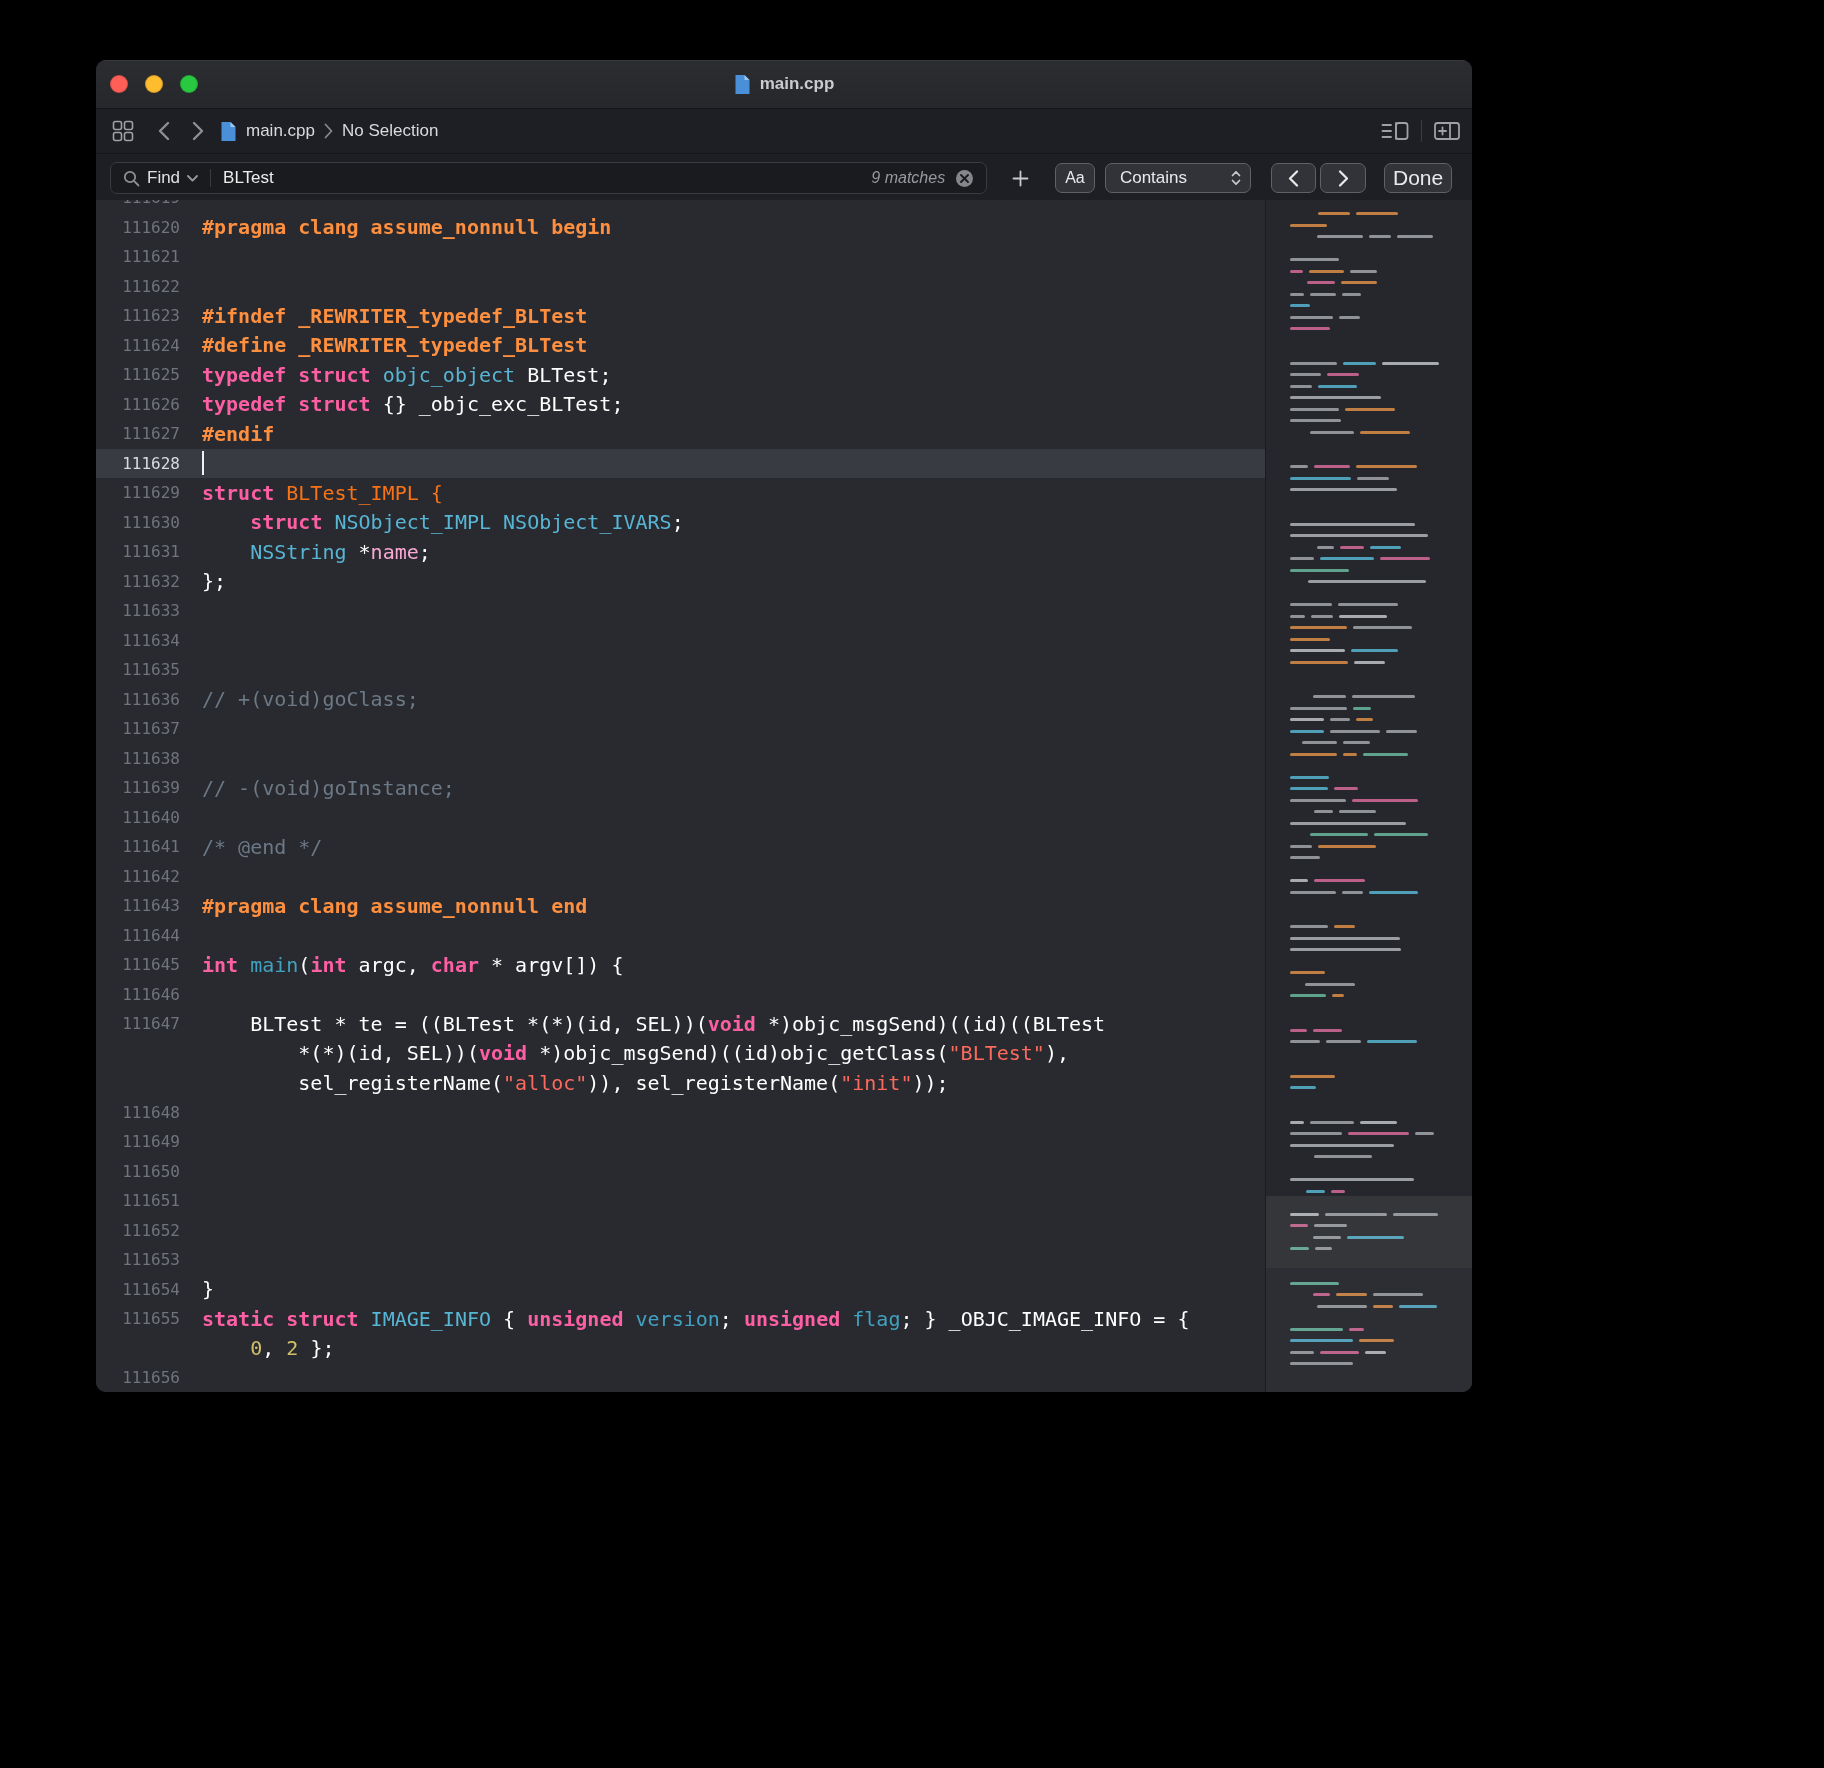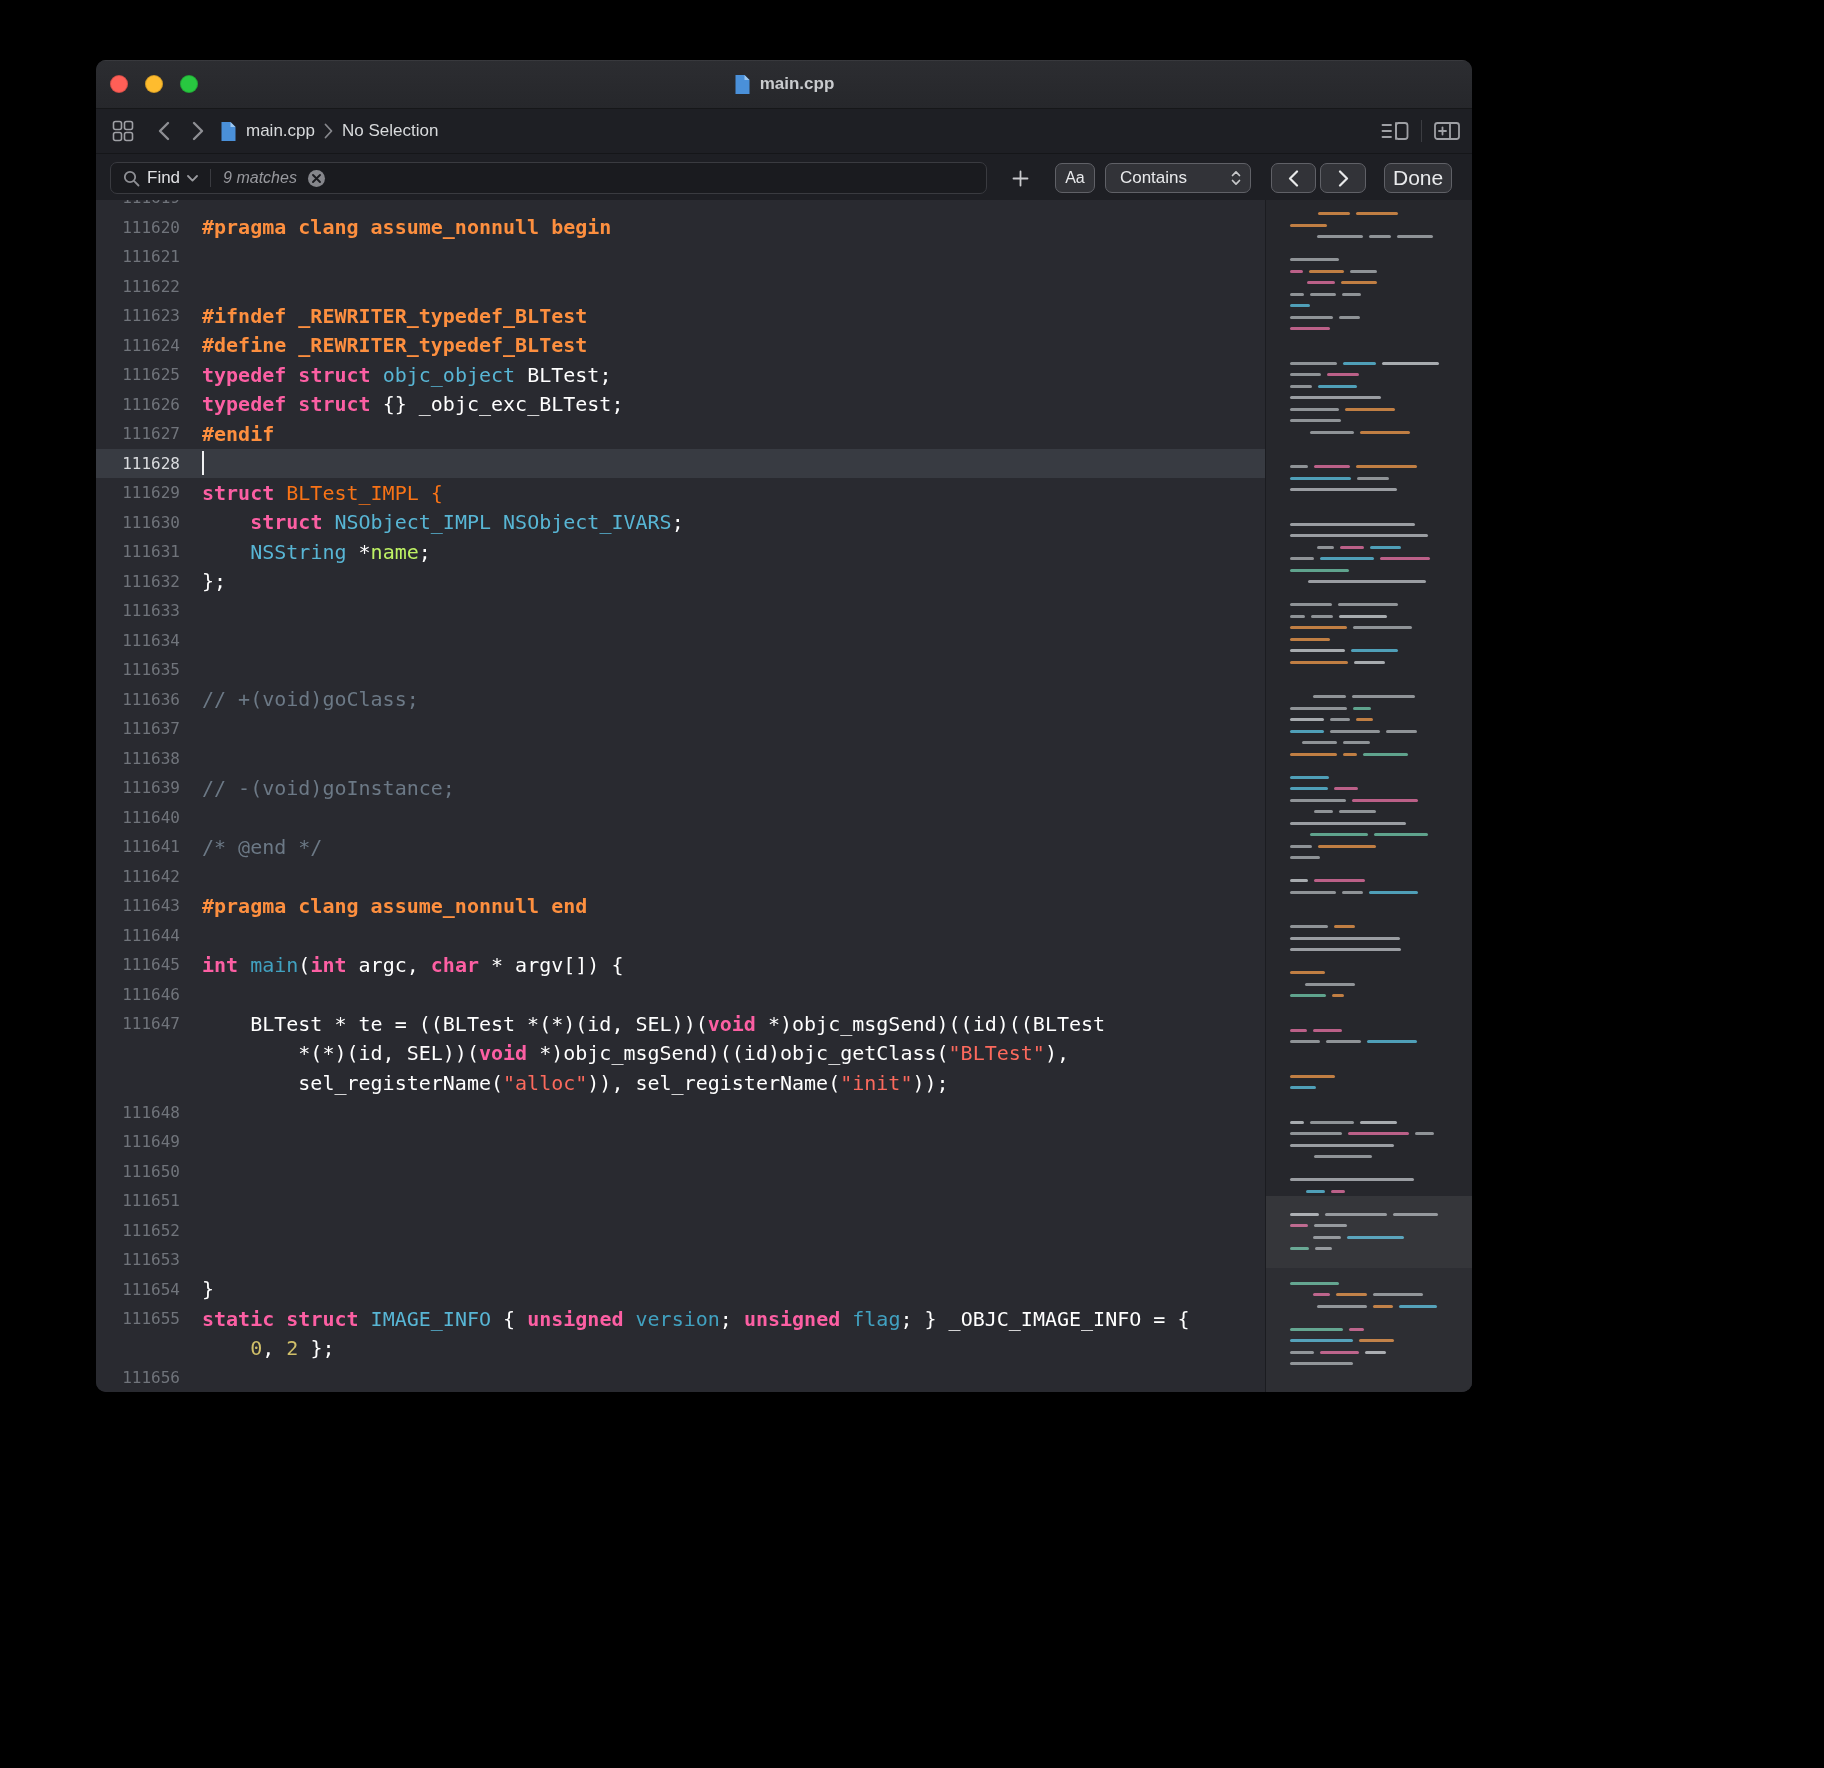--- a/index.html
+++ b/index.html
@@ -145,20 +145,21 @@
         <svg width="17" height="17" viewBox="0 0 17 17" fill="none" stroke="#8e8f94" stroke-width="1.8">
           <circle cx="7" cy="7" r="5.2"></circle>
             <path d="M11.2 11.2 L15.5 15.5" stroke-linecap="round"></path>
         </svg>
         <span class="fscope-label">Find</span>
         <svg width="11" height="7" viewBox="0 0 11 7" fill="none" stroke="#9a9b9f" stroke-width="1.8" stroke-linecap="round" stroke-linejoin="round">
           <path d="M1 1 L5.5 5.6 L10 1"></path>
         </svg>
       </div>
       <div class="fdiv"></div>
+      <input class="finput" type="text" value="BLTest" style="">
       <span class="fmatches">9 matches</span>
       <span style="display:flex;">
         <svg width="19" height="19" viewBox="0 0 19 19">
           <circle cx="9.5" cy="9.5" r="8.5" fill="#85868b"></circle>
           <path d="M6 6 L13 13 M13 6 L6 13" stroke="#1a1b1f" stroke-width="1.9" stroke-linecap="round"></path>
         </svg>
       </span>
     </div>
     <span class="plusbtn">
       <svg width="17" height="17" viewBox="0 0 17 17" stroke="#c9cacd" stroke-width="1.8" stroke-linecap="round">
@@ -236,21 +237,21 @@
           <div class="row">
             <div class="num">111629</div>
             <div class="code"><span style="color: rgb(252, 95, 163); font-weight: 700;">struct</span><span style="color: #f97316;"> BLTest_IMPL {</span></div>
           </div>
           <div class="row">
             <div class="num">111630</div>
             <div class="code"><span style="color: rgb(255, 255, 255);">    </span><span style="color: rgb(252, 95, 163); font-weight: 700;">struct</span><span style="color: rgb(255, 255, 255);"> </span><span style="color: rgb(88, 182, 213);">NSObject_IMPL</span><span style="color: rgb(255, 255, 255);"> </span><span style="color: rgb(88, 182, 213);">NSObject_IVARS</span><span style="color: rgb(255, 255, 255);">;</span></div>
           </div>
           <div class="row">
             <div class="num">111631</div>
-            <div class="code"><span style="color: rgb(255, 255, 255);">    </span><span style="color: rgb(88, 182, 213);">NSString</span><span style="color: rgb(255, 255, 255);"> *</span><span style="color: #bef264;">name</span><span style="color: rgb(255, 255, 255);">;</span></div>
+            <div class="code"><span style="color: rgb(255, 255, 255);">    </span><span style="color: rgb(88, 182, 213);">NSString</span><span style="color: rgb(255, 255, 255);"> *</span><span style="color: #f9a8d4;">name</span><span style="color: rgb(255, 255, 255);">;</span></div>
           </div>
           <div class="row">
             <div class="num">111632</div>
             <div class="code"><span style="color: rgb(255, 255, 255);">};</span></div>
           </div>
           <div class="row">
             <div class="num">111633</div>
             <div class="code"></div>
           </div>
           <div class="row">

